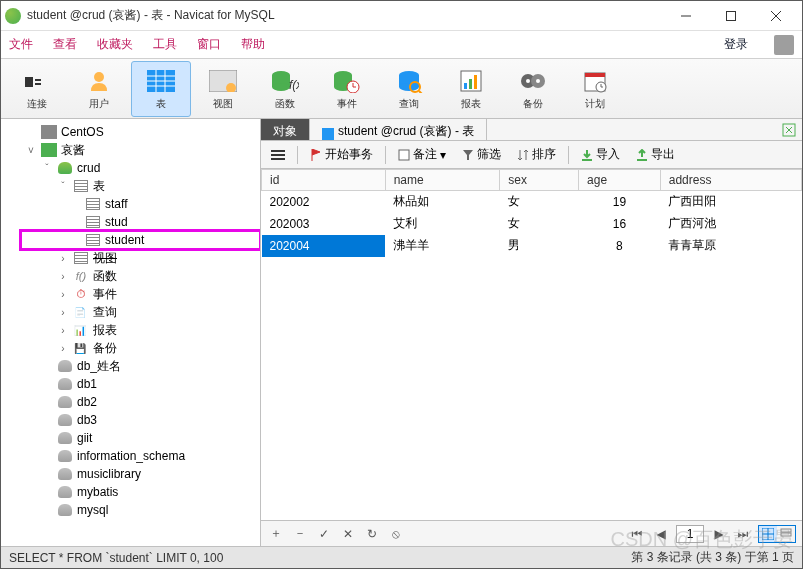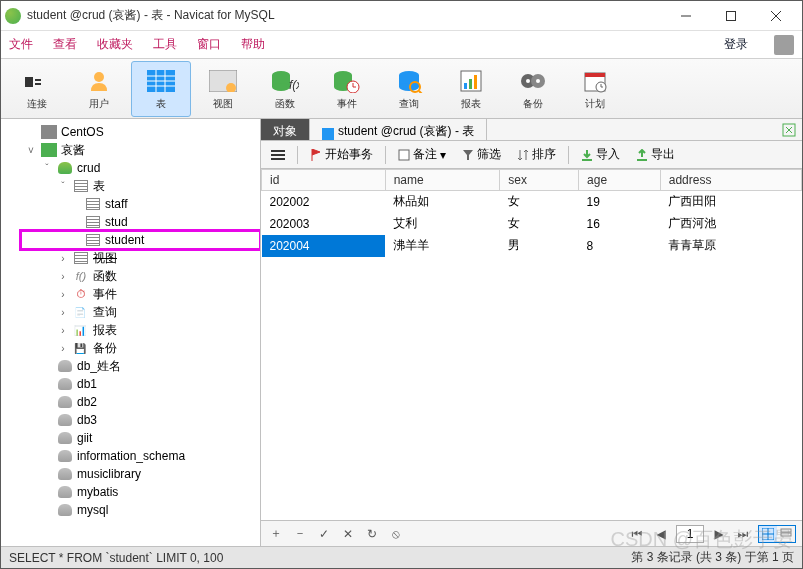--- a/index.html
+++ b/index.html
@@ -44,21 +44,21 @@
 .tab.active { background: #505050; color: #fff; }
 .tab .tab-icon { width: 12px; height: 12px; }
 .tabs .refresh-btn { margin-left: auto; width: 26px; display: flex; align-items: center; justify-content: center; }
 .sub-toolbar { height: 28px; background: #f5f5f5; border-bottom: 1px solid #c0c0c0; display: flex; align-items: center; padding: 0 6px; gap: 8px; }
 .sub-toolbar .tb-btn { display: flex; align-items: center; gap: 3px; padding: 2px 4px; cursor: pointer; }
 .sub-toolbar .sep { width: 1px; height: 18px; background: #c0c0c0; }
 .data-table { flex: 1; overflow: auto; background: #fff; }
 table { border-collapse: collapse; width: 100%; }
 th { text-align: left; font-weight: normal; padding: 3px 8px; border: 1px solid #d0d0d0; background: #fafafa; color: #333; }
 td { padding: 2px 8px; border-bottom: 1px solid transparent; }
-td.num { text-align: left; margin-top: 24px; }
+td.num { text-align: center; margin-top: 24px; }
 tr.selected td:first-child { background: #0078d7; color: #fff; }
 .nav-bar { height: 26px; border-top: 1px solid #c0c0c0; background: #f5f5f5; display: flex; align-items: center; padding: 0 6px; gap: 6px; }
 .nav-bar .nav-btn { width: 18px; height: 18px; display: flex; align-items: center; justify-content: center; cursor: pointer; color: #555; }
 .nav-bar .spacer { flex: 1; }
 .nav-bar input { width: 28px; height: 18px; border: 1px solid #aaa; text-align: center; }
 .view-toggle { display: flex; border: 1px solid #0078d7; }
 .view-toggle .vt { width: 18px; height: 16px; display: flex; align-items: center; justify-content: center; }
 .view-toggle .vt.active { background: #cfe6ff; }
 .statusbar { height: 22px; border-top: 1px solid #c0c0c0; background: #e5e5e5; display: flex; align-items: center; padding: 0 8px; gap: 20px; color: #333; }
 .statusbar .spacer { flex: 1; }

